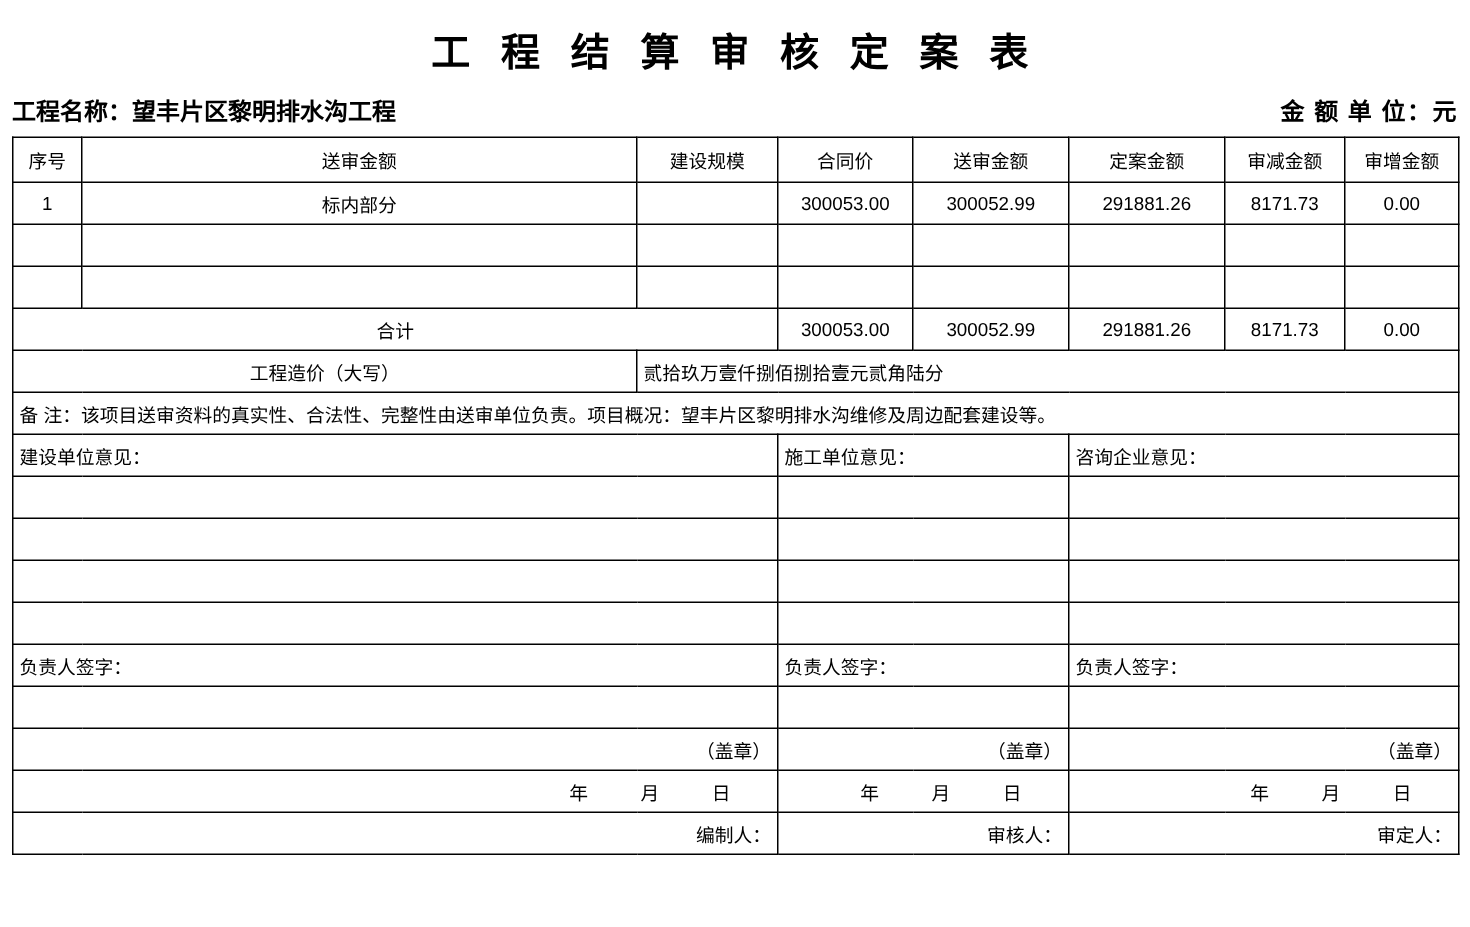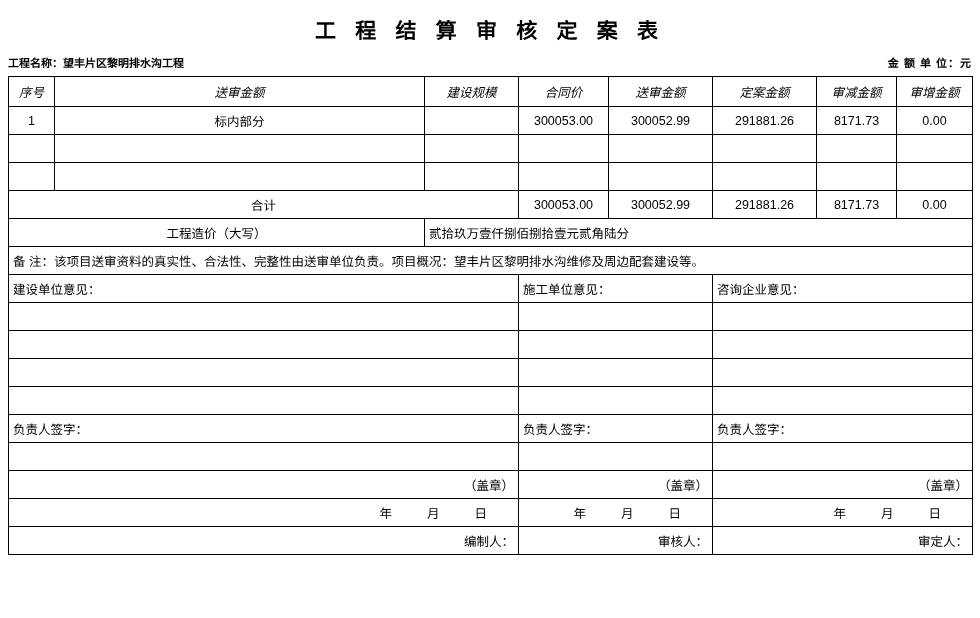--- a/index.html
+++ b/index.html
@@ -17,35 +17,35 @@
   .page {
     position: relative;
     width: 980px;
     height: 618px;
     box-sizing: border-box;
   }
 
   
   .title {
     text-align: center;
-    font-size: 21px;
+    font-size: 26px;
     font-weight: bold;
     letter-spacing: 7px;
     padding-top: 14px;
     padding-bottom: 10px;
     font-family: "Liberation Serif", "DejaVu Serif", serif;
   }
 
   
   .headline {
     display: flex;
     justify-content: space-between;
     align-items: flex-end;
     padding: 0 8px 6px 8px;
-    font-size: 11px;
+    font-size: 16px;
     font-weight: bold;
   }
   .headline .left { white-space: nowrap; }
   .headline .right { white-space: nowrap; letter-spacing: 1px; font-weight: bold;}
 
   
   table.main {
     border-collapse: collapse;
     width: 964px;
     margin: 0 8px;
@@ -57,21 +57,20 @@
     font-weight: normal;
     padding: 0 4px;
     vertical-align: middle;
     height: 28px;
     box-sizing: border-box;
   }
   table.main th {
     text-align: center;
     font-weight: normal;
     height: 30px;
-    font-style: italic;
   }
   .c-center { text-align: center; }
   .c-right  { text-align: center; }
 
   .row-data td { height: 34px; }
   .row-empty td { height: 28px; }
   .row-total td { height: 30px; }
 
   .row-big td { height: 38px; }
   .cap-label { text-align: center; font-size: 13.5px; }

